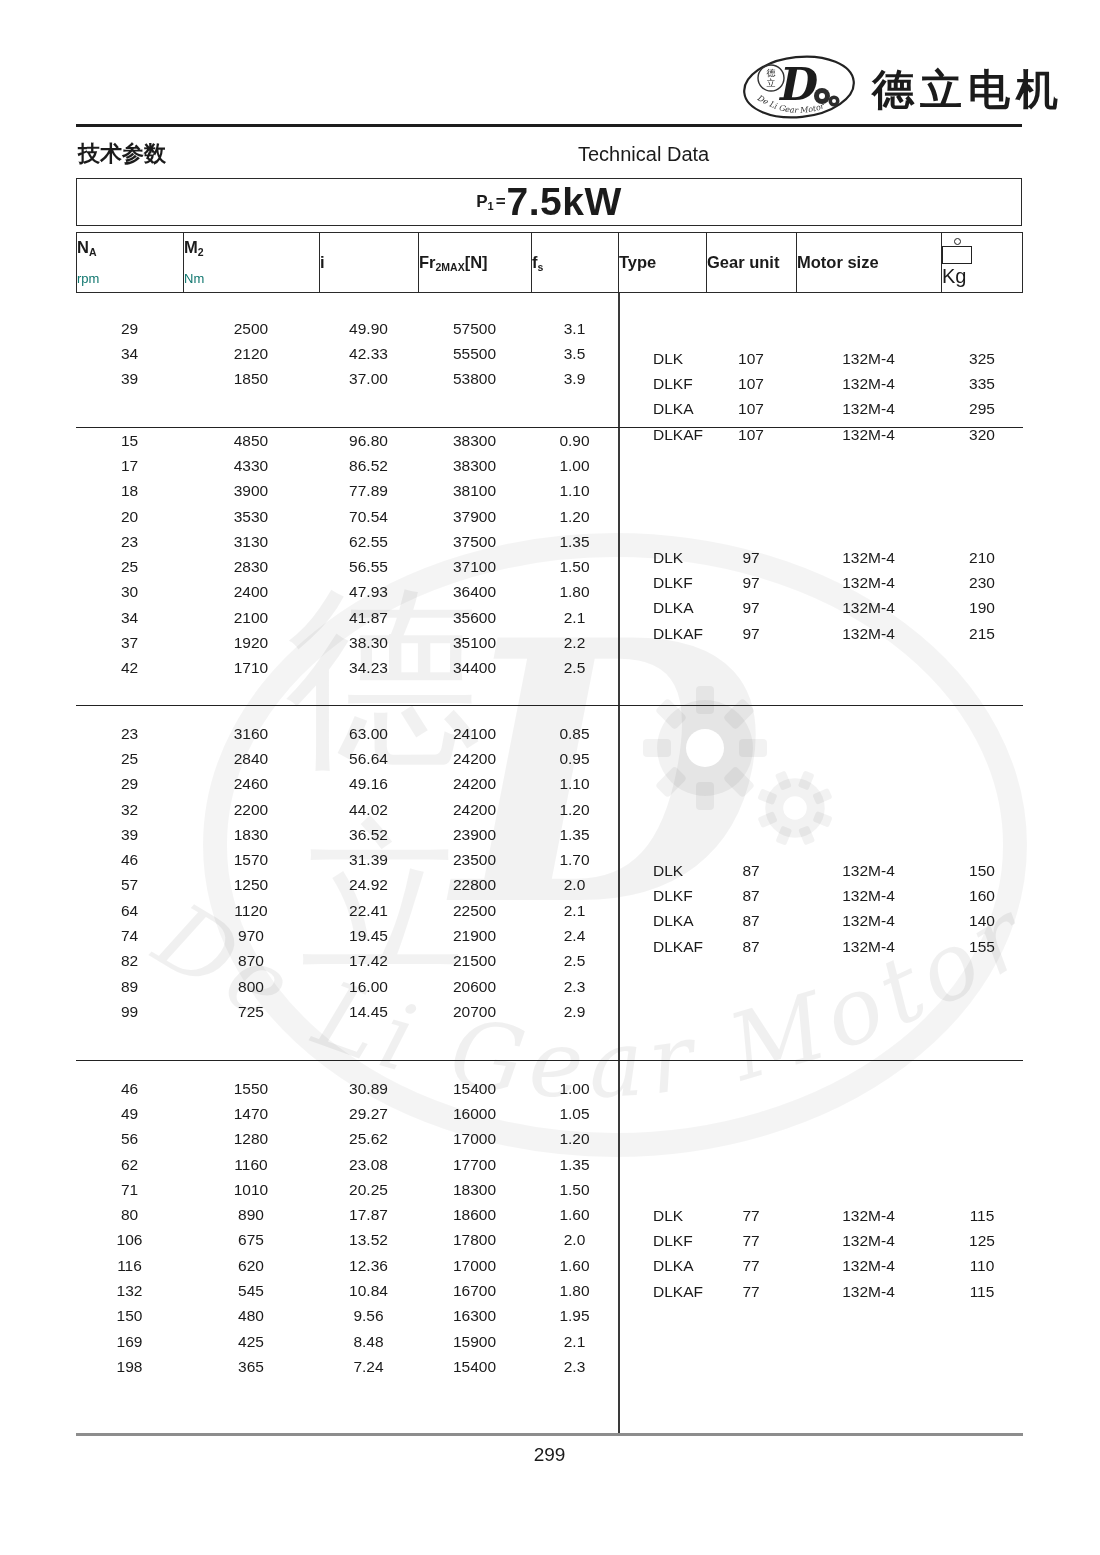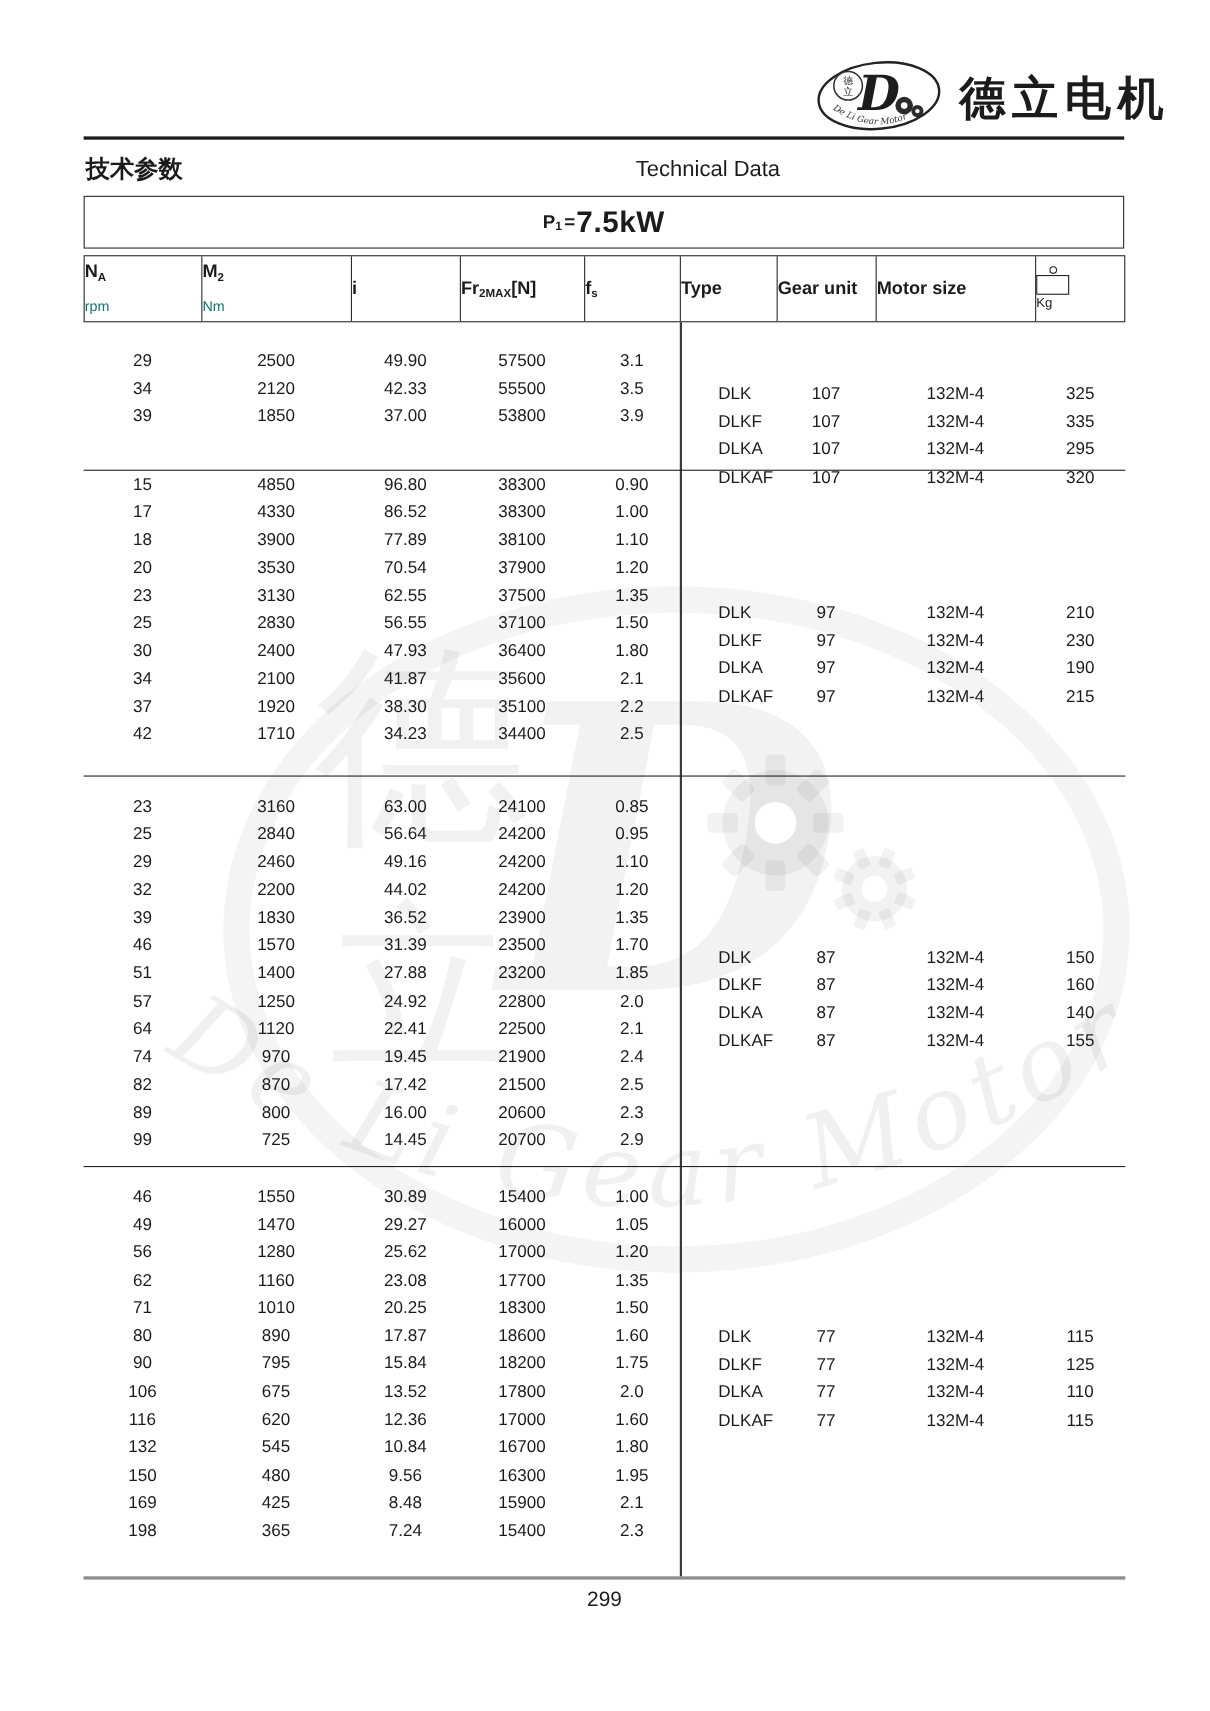--- a/index.html
+++ b/index.html
@@ -17,35 +17,35 @@
                 font-size:42px; font-weight:900; letter-spacing:6px; white-space:nowrap; }
   .top-rule { position:absolute; left:76px; top:124px; width:946px; height:3px; background:#1c1c1c; z-index:2; }
   .title-cn { position:absolute; left:78px; top:139px; font-size:22px; font-weight:bold; z-index:2; }
   .title-en { position:absolute; left:578px; top:143px; font-size:20px; font-weight:normal; z-index:2; }
 
   .power-box { position:absolute; left:76px; top:178px; width:946px; height:48px;
                border:1.6px solid #2a2a2a; display:flex; align-items:center; justify-content:center; z-index:2; background:transparent; }
   .p-main { font-size:17px; font-weight:bold; }
   .p-sub  { font-size:11px; font-weight:bold; position:relative; top:4px; }
   .p-eq   { font-size:17px; font-weight:bold; margin:0 1px 0 2px; }
-  .p-val  { font-size:27px; font-weight:900; letter-spacing:0.5px; }
+  .p-val  { font-size:39px; font-weight:900; letter-spacing:0.5px; }
 
   
   .thead { position:absolute; left:76px; top:232px; width:947px; height:61px;
            border:1.6px solid #2a2a2a; display:grid;
            grid-template-columns:107px 136px 99px 113px 87px 88px 90px 145px 79px; z-index:2; }
   .hcell { border-right:1.5px solid #2a2a2a; display:flex; flex-direction:column; align-items:flex-start; justify-content:center; line-height:1.15; }
   .hcell:last-child { border-right:none; }
   .hmain { font-size:16.5px; font-weight:bold; white-space:nowrap; }
   .hsub  { font-size:10.5px; font-weight:bold; position:relative; top:2.5px; }
   .hunit { font-size:13px; color:#0f766e; margin-top:15px; }
   .kg-icon { display:flex; flex-direction:column; align-items:center; margin-bottom:1px; }
   .kg-knob { width:7px; height:7px; border:1.4px solid #222; border-radius:50%; background:#fff; }
   .kg-body { width:30px; height:18px; border:1.5px solid #222; background:#fff; margin-top:1px; }
-  .hcell .kg-label { font-size:12px; font-weight:normal; }
+  .hcell .kg-label { font-size:20px; font-weight:normal; }
 
   
   .tbody { position:absolute; left:76px; top:293px; width:947px; z-index:1; border-bottom:3px solid #8d8d8d; }
   .vdivider { position:absolute; left:542px; top:0; bottom:0; width:1.5px; background:#3a3a3a; }
   .tgroup { position:relative; width:100%; }
   .tgroup + .tgroup { border-top:1.6px solid #222; }
   .drow { height:25.3px; display:grid; grid-template-columns:107px 136px 99px 113px 87px; align-items:center; }
   .dcell { text-align:center; font-size:15.5px; }
   .type-block { position:absolute; left:542px; width:405px;margin-top:27px; }
   .trow { height:25.3px; display:grid; grid-template-columns:88px 90px 145px 82px; align-items:center; }
@@ -357,27 +357,20 @@
           <div class="dcell">1.35</div>
         </div>
         <div class="drow">
           <div class="dcell">46</div>
           <div class="dcell">1570</div>
           <div class="dcell">31.39</div>
           <div class="dcell">23500</div>
           <div class="dcell">1.70</div>
         </div>
         <div class="drow">
-          <div class="dcell">51</div>
-          <div class="dcell">1400</div>
-          <div class="dcell">27.88</div>
-          <div class="dcell">23200</div>
-          <div class="dcell">1.85</div>
-        </div>
-        <div class="drow">
           <div class="dcell">57</div>
           <div class="dcell">1250</div>
           <div class="dcell">24.92</div>
           <div class="dcell">22800</div>
           <div class="dcell">2.0</div>
         </div>
         <div class="drow">
           <div class="dcell">64</div>
           <div class="dcell">1120</div>
           <div class="dcell">22.41</div>
@@ -476,27 +469,20 @@
           <div class="dcell">1.50</div>
         </div>
         <div class="drow">
           <div class="dcell">80</div>
           <div class="dcell">890</div>
           <div class="dcell">17.87</div>
           <div class="dcell">18600</div>
           <div class="dcell">1.60</div>
         </div>
         <div class="drow">
-          <div class="dcell">90</div>
-          <div class="dcell">795</div>
-          <div class="dcell">15.84</div>
-          <div class="dcell">18200</div>
-          <div class="dcell">1.75</div>
-        </div>
-        <div class="drow">
           <div class="dcell">106</div>
           <div class="dcell">675</div>
           <div class="dcell">13.52</div>
           <div class="dcell">17800</div>
           <div class="dcell">2.0</div>
         </div>
         <div class="drow">
           <div class="dcell">116</div>
           <div class="dcell">620</div>
           <div class="dcell">12.36</div>

